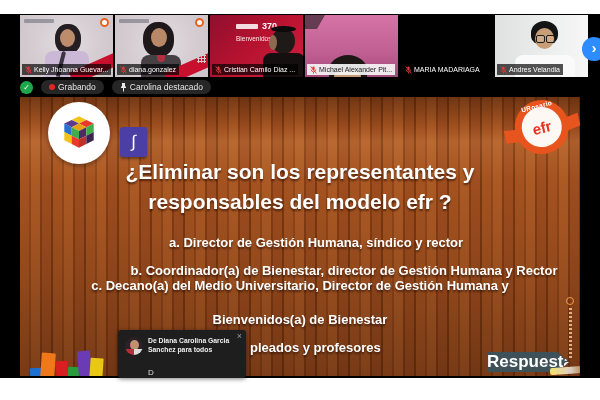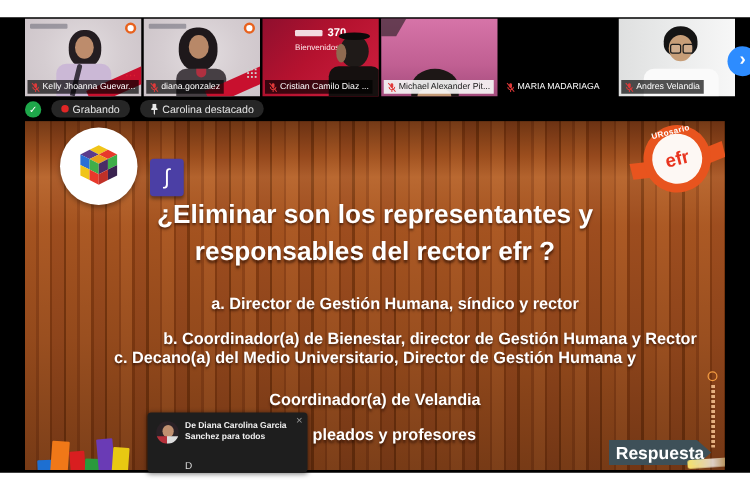--- a/index.html
+++ b/index.html
@@ -81,21 +81,21 @@
   
   .blk{position:absolute;bottom:-2px;border-radius:1px;}
   
   .vwm{position:absolute;left:545px;top:200px;width:10px;height:66px;}
   .vwm .ic{width:8px;height:8px;border-radius:50%;border:1.5px solid rgba(255,165,70,.9);box-sizing:border-box;margin:0 auto;}
   .vwm .tx{width:3px;height:50px;margin:3px auto 0;
            background:repeating-linear-gradient(0deg,rgba(255,205,155,.8) 0 2px,transparent 2px 4px);}
   
   .resp{position:absolute;left:467px;top:255px;width:82px;height:20px;background:#3e5058;
         clip-path:polygon(0 0,86% 0,100% 50%,86% 100%,0 100%);
-        color:#fff;font-weight:bold;font-size:14px;text-align:center;line-height:20px;}
+        color:#fff;font-weight:bold;font-size:17px;text-align:center;line-height:20px;}
   .pencil{position:absolute;left:530px;top:270px;width:34px;height:7px;filter:blur(.6px);
           background:linear-gradient(90deg,rgba(255,233,106,.95),rgba(255,255,255,.75) 60%,rgba(255,233,106,.4));
           border-radius:2px;transform:rotate(-4deg);}
 
   
   .chatpop{position:absolute;left:118px;top:316px;width:128px;height:48px;background:#1e1e1e;
            border-radius:3px;box-shadow:0 1px 4px rgba(0,0,0,.5);color:#efefef;}
   .chatpop .avatar{position:absolute;left:7px;top:7px;width:18px;height:18px;border-radius:50%;
                    background:#2a2126;overflow:hidden;}
   .chatpop .avatar .af{position:absolute;left:5px;top:3px;width:9px;height:10px;border-radius:50%;background:#c09070;}
@@ -257,26 +257,26 @@
         <div class="badge">
           <div class="wing l"></div>
           <div class="wing r"></div>
           <div class="ring">
             <div class="core">efr</div>
           </div>
           <div class="arc-text">URosario</div>
         </div>
 
         <div class="slide-text qtitle" style="top:60px;">¿Eliminar son los representantes y</div>
-        <div class="slide-text qtitle" style="top:90px;">responsables del rector efr ?</div>
+        <div class="slide-text qtitle" style="top:90px;">responsables del modelo efr ?</div>
 
         <div class="slide-text opt" style="top:138px;margin-left:16px;">a. Director de Gestión Humana, síndico y rector</div>
         <div class="slide-text opt" style="top:166px;margin-left:44px;">b. Coordinador(a) de Bienestar, director de Gestión Humana y Rector</div>
         <div class="slide-text opt" style="top:181px;">c. Decano(a) del Medio Universitario, Director de Gestión Humana y</div>
-        <div class="slide-text opt" style="top:215px;">Coordinador(a) de Velandia</div>
+        <div class="slide-text opt" style="top:215px;">Bienvenidos(a) de Bienestar</div>
         <div class="slide-text opt optd" style="top:243px;">pleados y profesores</div>
 
         <div class="blk" style="left:10px;width:13px;height:10px;background:#1d6fd1;transform:rotate(-3deg);"></div>
         <div class="blk" style="left:21px;width:14px;height:25px;background:#f07818;transform:rotate(4deg);"></div>
         <div class="blk" style="left:36px;width:12px;height:17px;background:#d81e20;transform:rotate(-4deg);"></div>
         <div class="blk" style="left:48px;width:13px;height:11px;background:#2a9a3c;transform:rotate(2deg);"></div>
         <div class="blk" style="left:58px;width:13px;height:27px;background:#6a3bb5;transform:rotate(-5deg);"></div>
         <div class="blk" style="left:70px;width:13px;height:20px;background:#e8c812;transform:rotate(4deg);"></div>
 
         <div class="vwm">

